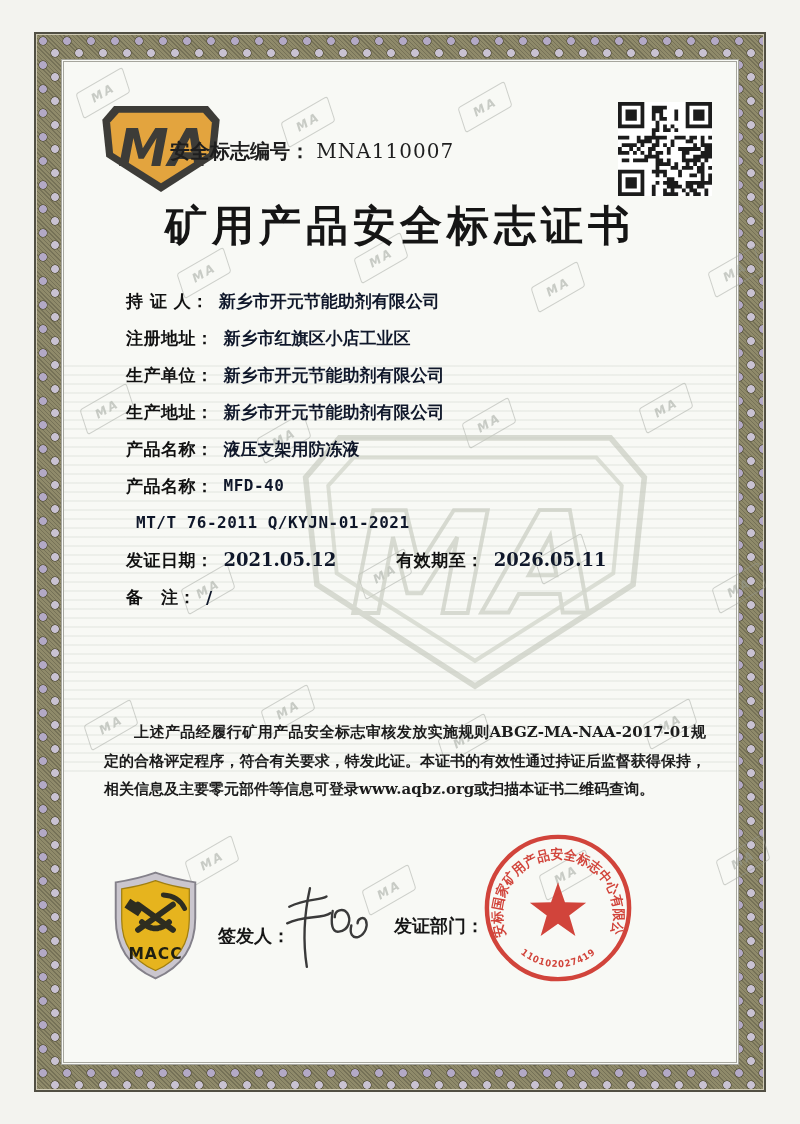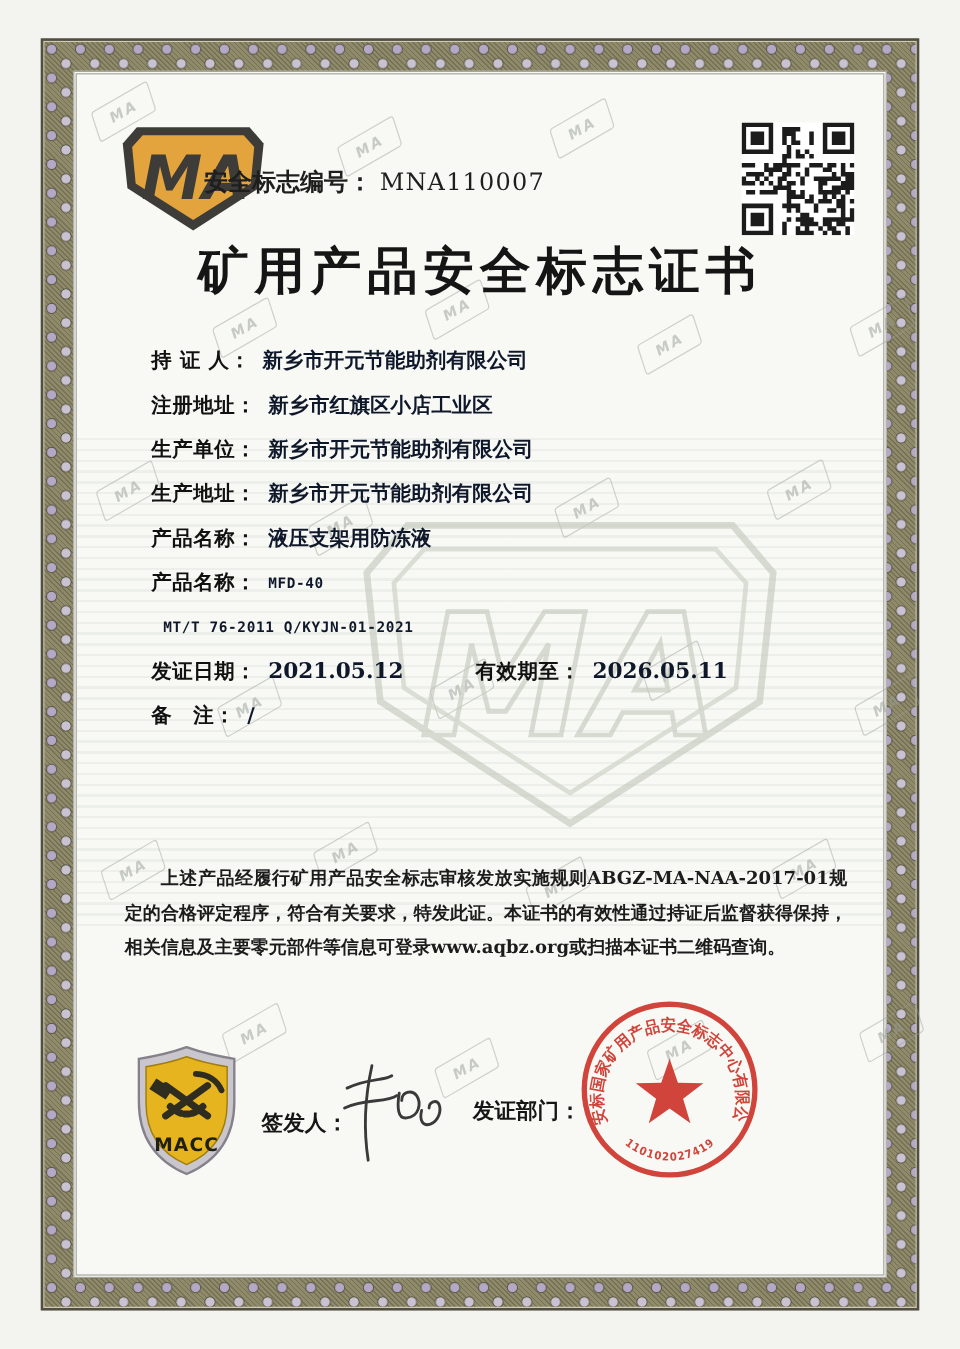--- a/index.html
+++ b/index.html
@@ -58,21 +58,21 @@
     font-size:42px;font-weight:900;letter-spacing:5px;color:#151515;
   }
   
   .fields{position:absolute;left:62px;top:227px;right:18px;}
   .field-row{display:flex;align-items:flex-start;line-height:24px;margin-bottom:13px;white-space:nowrap;}
   .f-label{font-weight:bold;font-size:17px;letter-spacing:.5px;color:#111;flex:none;}
   .f-value{
     margin-left:10px;font-size:17px;color:#0f172a;
     font-family:"DejaVu Serif","Liberation Serif",serif;font-weight:600;
   }
-  .f-value.mono{font-family:"DejaVu Sans Mono","Liberation Mono",monospace;font-weight:bold;font-size:12px;letter-spacing:.5px;}
+  .f-value.mono{font-family:"DejaVu Sans Mono","Liberation Mono",monospace;font-weight:bold;font-size:16px;letter-spacing:.5px;}
   .f-value.date{font-family:"DejaVu Serif","Liberation Serif",serif;font-weight:600;font-size:18px;}
   .pair2{margin-left:60px;display:flex;align-items:baseline;}
   
   .statement{
     position:absolute;left:40px;right:30px;top:656px;
     font-family:"DejaVu Serif","Liberation Serif",serif;
     font-size:15px;line-height:1.9;text-align:justify;text-indent:2em;
     font-weight:700;color:#1c1c1c;
   }
   

